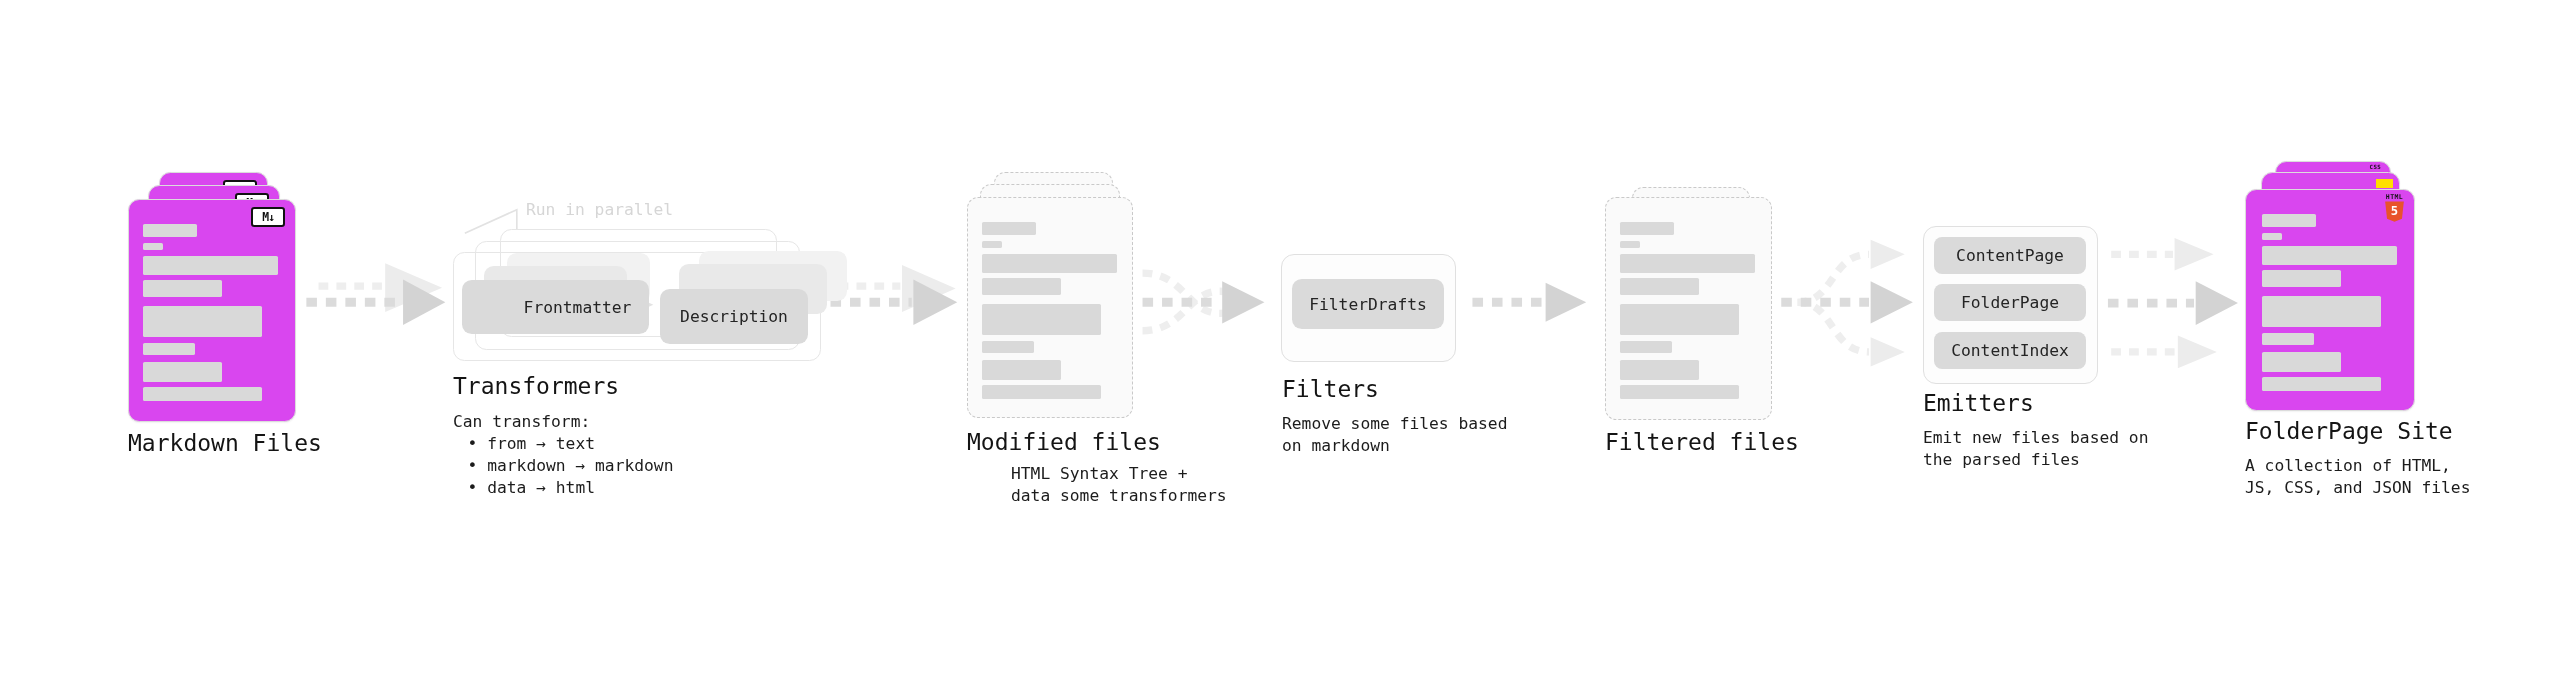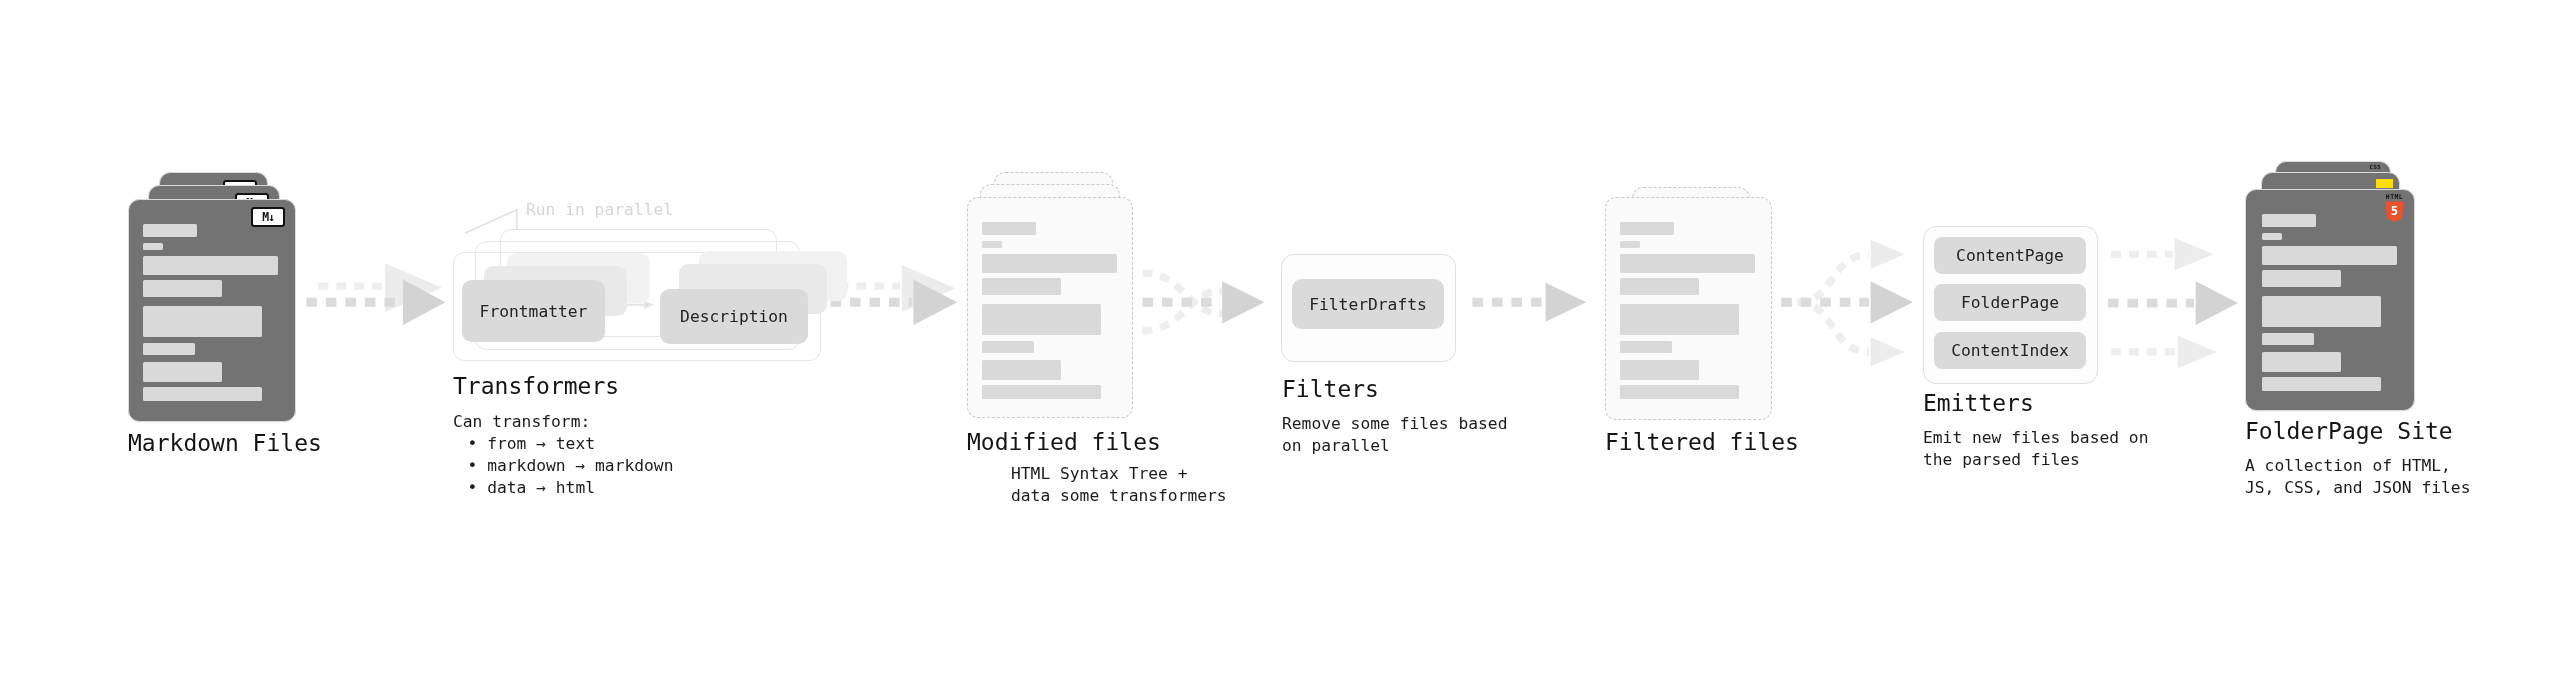--- a/index.html
+++ b/index.html
@@ -1,21 +1,21 @@
 <!DOCTYPE html>
 <html style="font-size:13px"><head>
 <meta charset="utf-8">
 <style>
   html,body{margin:0;padding:0;background:#ffffff;}
   #canvas{position:relative;width:2576px;height:681px;background:#ffffff;overflow:hidden;
           font-family:"DejaVu Sans Mono", monospace;color:#161616;}
   svg.overlay{position:absolute;left:0;top:0;z-index:0;}
 
   
-  .file-card{position:absolute;background:#737373;border:1.6px solid #dcdcdc;border-radius:11.4px;
+  .file-card{position:absolute;background:#d946ef;border:1.6px solid #dcdcdc;border-radius:11.4px;
              box-shadow:0 0.8px 1.6px rgba(0,0,0,.05);}
   .file-card.dashed{border:1.6px dashed #c9c9c9;box-shadow:none;background:#fafafa;}
   .bars{position:absolute;left:14px;top:0;right:0;bottom:0;}
   .bar{position:absolute;left:0;background:#d9d9d9;border-radius:1.6px;}
 
   
   .md-badge{position:absolute;top:6.5px;right:9.8px;width:30px;height:16.3px;background:#fff;
             border:2px solid #111;border-radius:3.3px;display:flex;align-items:center;justify-content:center;
             font-size:11.4px;font-weight:bold;color:#111;letter-spacing:-0.8px;}
 
@@ -144,21 +144,21 @@
   <div>
     <div class="note" style="left:526px;top:200px;">Run in parallel</div>
     <div class="t-outline" style="left:500px;top:229px;width:275px;height:106px;"></div>
     <div class="t-outline" style="left:475px;top:241px;width:323px;height:107px;"></div>
     <div class="t-outline" style="left:453px;top:252px;width:366px;height:107px;"></div>
 
     <div class="pill ghost2" style="left:507px;top:253px;width:143px;height:50px;"></div>
     <div class="pill ghost1" style="left:484px;top:266px;width:143px;height:50px;"></div>
     <div class="pill ghost2" style="left:699px;top:251px;width:148px;height:50px;"></div>
     <div class="pill ghost1" style="left:679px;top:264px;width:148px;height:50px;"></div>
-    <div class="pill" style="left:462px;top:280px;width:143px;height:62px;">Frontmatter</div>
+    <div class="pill" style="left:462px;top:280px;width:143px;height:54px;padding-left:44px;">Frontmatter</div>
     <div class="pill" style="left:660px;top:289px;width:148px;height:55px;">Description</div>
 
     <div class="sec-title" style="left:453px;top:375px;">Transformers</div>
     <div class="sec-sub" style="left:453px;top:411px;">
       <div>Can transform:</div>
       <div class="indent">• from → text</div>
       <div class="indent">• markdown → markdown</div>
       <div class="indent">• data → html</div>
     </div>
   </div>
@@ -184,21 +184,21 @@
       <div>data some transformers</div>
     </div>
   </div>
 
   <div>
     <div class="comp-card" style="left:1281px;top:254px;width:173px;height:106px;"></div>
     <div class="pill" style="left:1292px;top:279px;width:152px;height:50px;">FilterDrafts</div>
     <div class="sec-title" style="left:1282px;top:378px;">Filters</div>
     <div class="sec-sub" style="left:1282px;top:413px;">
       <div>Remove some files based</div>
-      <div>on parallel</div>
+      <div>on markdown</div>
     </div>
   </div>
 
   <div>
     <div class="file-card dashed" style="left:1632px;top:187px;width:116px;height:203px;"></div>
     <div class="file-card dashed" style="left:1605px;top:197px;width:165px;height:221px;">
       <div class="bars">
           <div class="bar" style="top: 24.4px; width: 54px; height: 12.2px;"></div>
           <div class="bar" style="top: 43px; width: 19.5px; height: 6.5px;"></div>
           <div class="bar" style="top: 56px; width: 135px; height: 18.7px;"></div>

